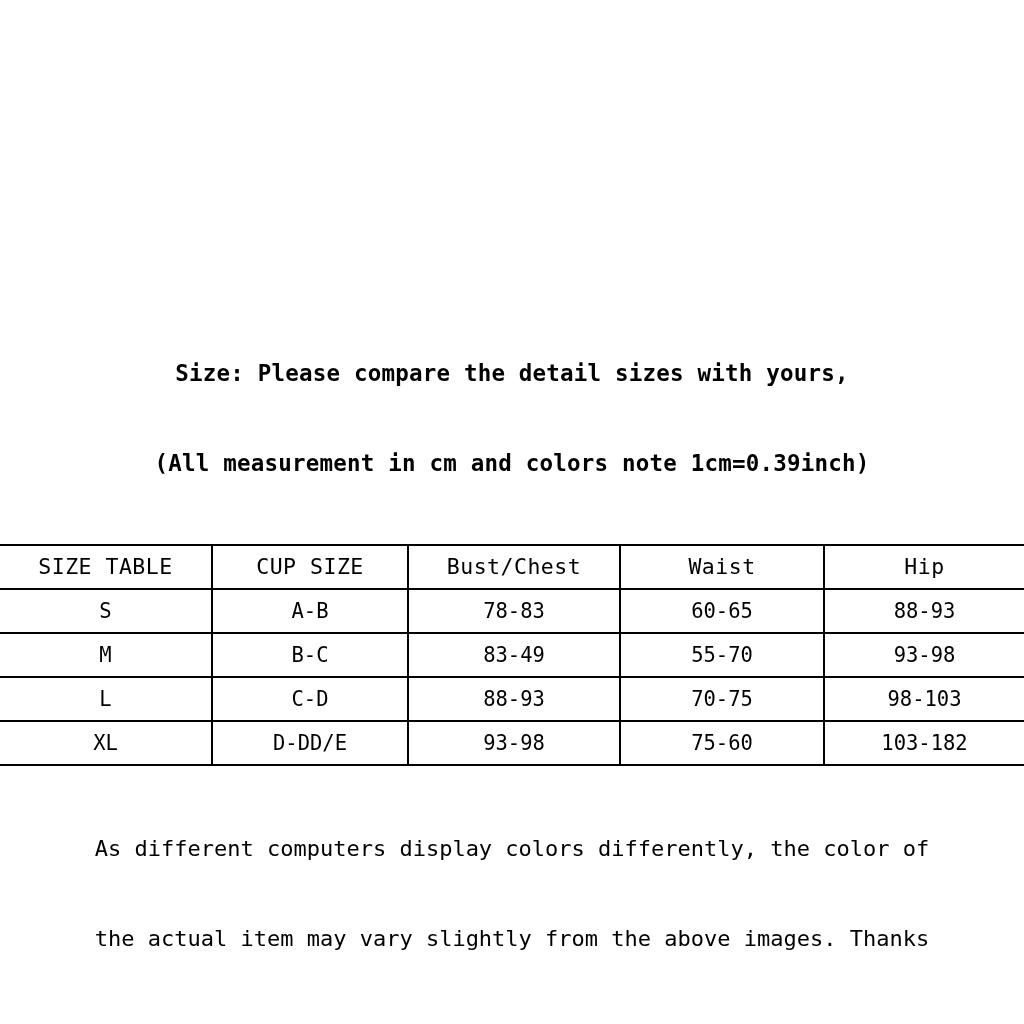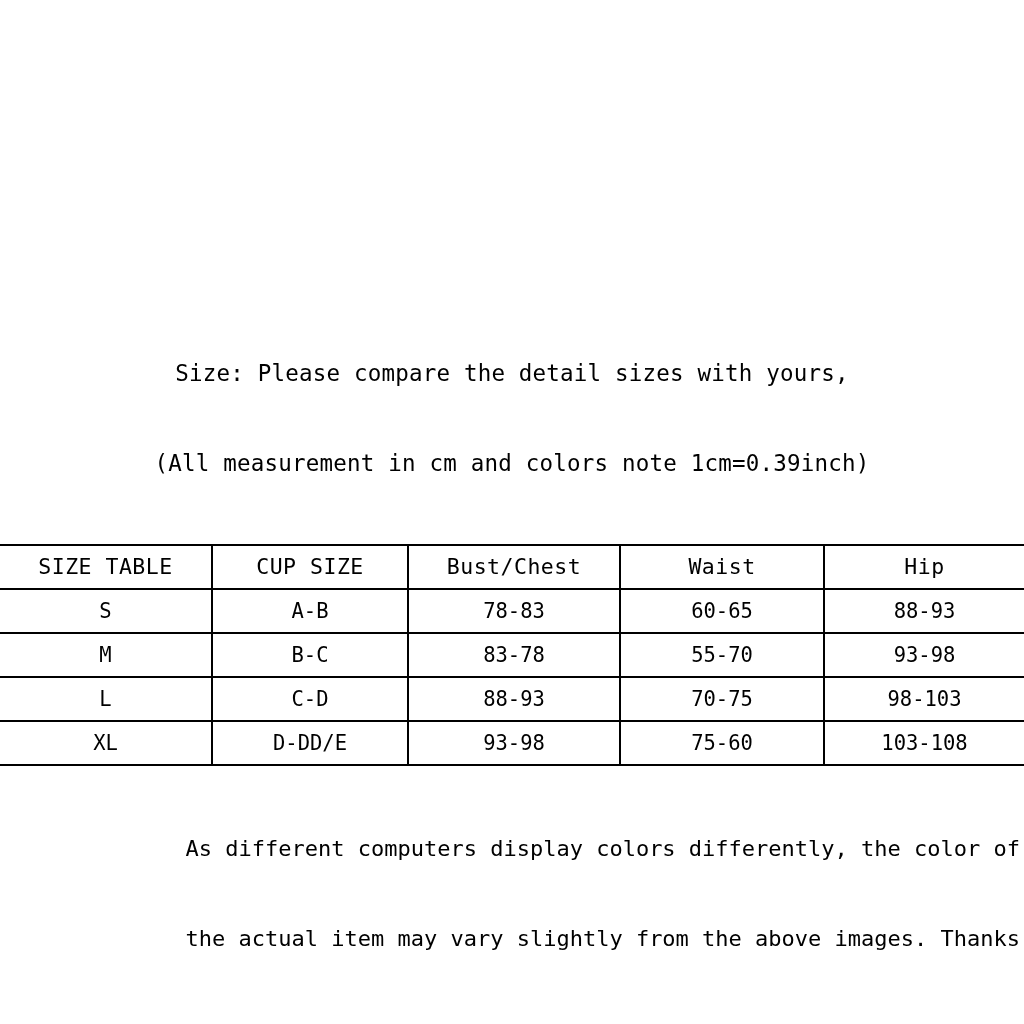--- a/index.html
+++ b/index.html
@@ -30,20 +30,21 @@
   .intro {
     text-align: center;
     font-size: 22.5px;
     line-height: 30px;
     letter-spacing: 0.2px;
     padding: 10px 6px 6px 6px;
     white-space: pre-wrap;
   }
   .intro-line {
     display: block;
+    font-weight: bold;
   }
   table.size-table {
     width: 1024px;
     border-collapse: collapse;
     table-layout: fixed;
   }
   table.size-table th,
   table.size-table td {
     border: 2px solid #000000;
     text-align: center;
@@ -71,21 +72,21 @@
   table.size-table tr > *:last-child { border-right: none; }
   table.size-table tr:first-child > * { border-top: 2px solid #000; }
   .footnote {
     text-align: center;
     font-size: 22px;
     line-height: 30px;
     padding: 8px 4px 12px 4px;
     white-space: pre-wrap;
   }
   .footnote .f-line { display: block; }
-  .footnote .f-line.left { text-align: right; }
+  .footnote .f-line.left { text-align: center; }
 </style>
 </head>
 <body>
 
 <div class="page">
   <div class="chart-block">
 
     <div class="intro">
       <span class="intro-line">Size: Please compare the detail sizes with yours,</span>
       <span class="intro-line">(All measurement in cm and colors note 1cm=0.39inch)</span>
@@ -112,37 +113,37 @@
         <tr>
           <td>S</td>
           <td>A-B</td>
           <td>78-83</td>
           <td>60-65</td>
           <td>88-93</td>
         </tr>
         <tr>
           <td>M</td>
           <td>B-C</td>
-          <td>83-78</td>
+          <td>83-49</td>
           <td>55-70</td>
           <td>93-98</td>
         </tr>
         <tr>
           <td>L</td>
           <td>C-D</td>
           <td>88-93</td>
           <td>70-75</td>
           <td>98-103</td>
         </tr>
         <tr>
           <td>XL</td>
           <td>D-DD/E</td>
           <td>93-98</td>
           <td>75-60</td>
-          <td>103-108</td>
+          <td>103-182</td>
         </tr>
       </tbody>
     </table>
 
     <div class="footnote">
       <span class="f-line left">As different computers display colors differently, the color of</span>
       <span class="f-line left">the actual item may vary slightly from the above images. Thanks</span>
       
     </div>
 

